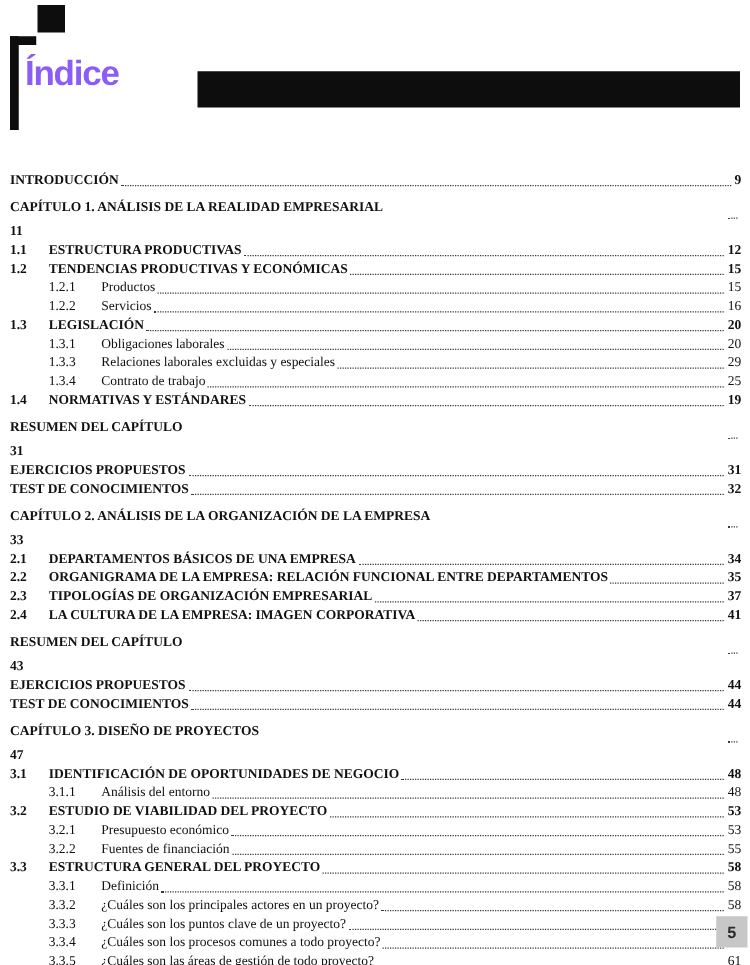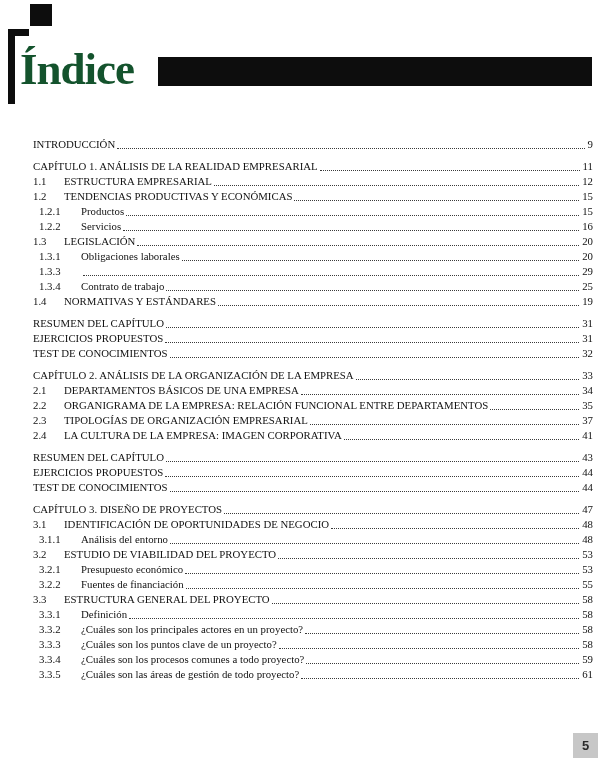--- a/index.html
+++ b/index.html
@@ -5,29 +5,29 @@
   html,body{margin:0;padding:0;}
   body{
     width:600px;height:772px;background:#ffffff;position:relative;overflow:hidden;
     font-family:"Liberation Serif",serif;color:#111;
   }
   .corner-square{position:absolute;left:30px;top:4px;width:22px;height:22px;background:#0d0d0d;}
   .bracket-v{position:absolute;left:8px;top:29px;width:7px;height:75px;background:#0d0d0d;}
   .bracket-h{position:absolute;left:8px;top:29px;width:21px;height:7px;background:#0d0d0d;}
   .page-title{
     position:absolute;left:20px;top:42px;margin:0;
-    font-family:Liberation Serif, serif;font-weight:bold;font-size:45px;
-    letter-spacing:-1px;color:#14532d;line-height:1.2;
+    font-family:Liberation Sans, sans-serif;font-weight:bold;font-size:28px;
+    letter-spacing:-1px;color:#8b5cf6;line-height:1.2;
   }
   .banner{position:absolute;left:158px;top:57px;width:434px;height:29px;background:#0d0d0d;}
 
   .toc{position:absolute;left:8px;right:7px;top:137px;}
   .row{display:flex;align-items:baseline;line-height:15px;min-height:15px;font-size:10.8px;}
-  .row.b{font-weight:normal;margin-left:25px;}
-  .row.gap{margin-top:7px;}
+  .row.b{font-weight:bold;}
+  .row.gap{margin-top:7px;flex-direction:column;}
   .lvl1 .num{flex:0 0 31px;}
   .lvl2{padding-left:31px;}
   .lvl2 .num{flex:0 0 42px;}
   .label{white-space:nowrap;}
   .dots{
     flex:1 1 auto;min-width:8px;border-bottom:1.5px dotted #3a3a3a;
     align-self:flex-end;margin:0 3px 3px 2px;
   }
   .pg{flex:0 0 auto;text-align:right;}
 
@@ -58,21 +58,21 @@
       <span class="dots"></span>
       <span class="pg">9</span>
     </div>
     <div class="row lvl0 b gap">
       <span class="label">CAPÍTULO 1. ANÁLISIS DE LA REALIDAD EMPRESARIAL</span>
       <span class="dots"></span>
       <span class="pg">11</span>
     </div>
     <div class="row lvl1 b">
       <span class="num">1.1</span>
-      <span class="label">ESTRUCTURA EMPRESARIAL</span>
+      <span class="label">ESTRUCTURA PRODUCTIVAS</span>
       <span class="dots"></span>
       <span class="pg">12</span>
     </div>
     <div class="row lvl1 b">
       <span class="num">1.2</span>
       <span class="label">TENDENCIAS PRODUCTIVAS Y ECONÓMICAS</span>
       <span class="dots"></span>
       <span class="pg">15</span>
     </div>
     <div class="row lvl2">
@@ -94,20 +94,21 @@
       <span class="pg">20</span>
     </div>
     <div class="row lvl2">
       <span class="num">1.3.1</span>
       <span class="label">Obligaciones laborales</span>
       <span class="dots"></span>
       <span class="pg">20</span>
     </div>
     <div class="row lvl2">
       <span class="num">1.3.3</span>
+      <span class="label">Relaciones laborales excluidas y especiales</span>
       <span class="dots"></span>
       <span class="pg">29</span>
     </div>
     <div class="row lvl2">
       <span class="num">1.3.4</span>
       <span class="label">Contrato de trabajo</span>
       <span class="dots"></span>
       <span class="pg">25</span>
     </div>
     <div class="row lvl1 b">

